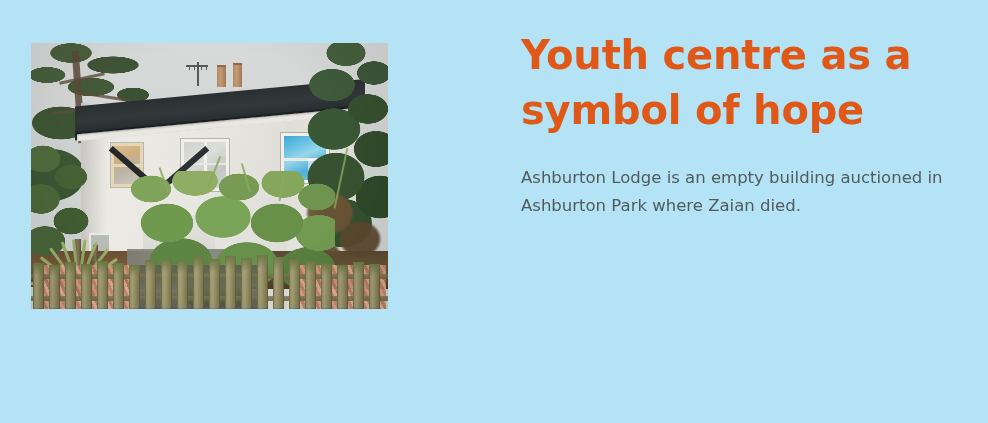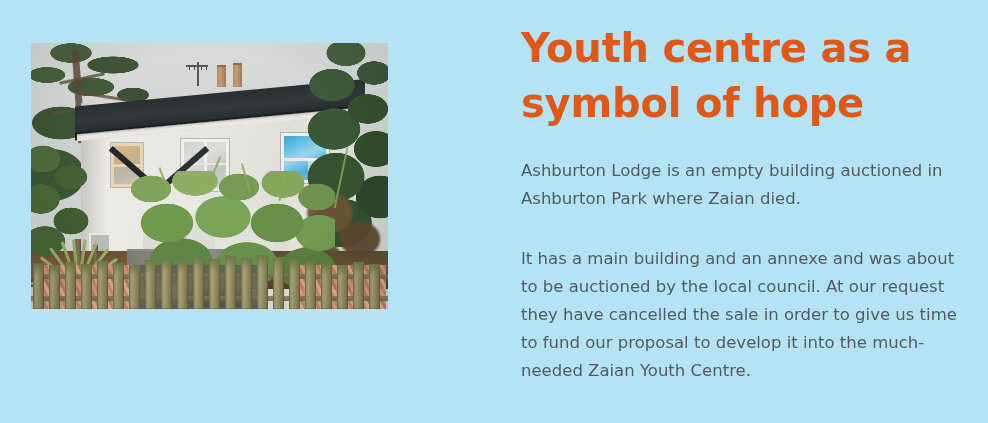--- a/index.html
+++ b/index.html
@@ -36,21 +36,21 @@
 
   #media-col {
     width: 521px;
     flex: 0 0 521px;
     padding: 43px 0 0 31px;
     box-sizing: border-box;
   }
 
   #text-col {
     flex: 1 1 auto;
-    padding: 21px 31px 0 0;
+    padding: 28px 31px 0 0;
     box-sizing: border-box;
     width: 467px;
   }
 
   
   #photo-figure {
     margin: 0;
     padding: 0;
     width: 357px;
     height: 266px;
@@ -593,17 +593,16 @@
 
           <div class="photo-soften"></div>
           <div class="photo-vignette"></div>
         </div>
       </figure>
     </div>
 
     <div id="text-col">
       <h2 id="headline">Youth centre as a symbol of hope</h2>
       <p class="body-copy first">Ashburton Lodge is an empty building auctioned in Ashburton Park where Zaian died.</p>
-      <p class="body-copy second">It has a main building and an annexe and was about to be auctioned by the local council. At our request they have cancelled the sale in order to give us time to fund our proposal to develop it into the much-needed Zaian Youth Centre.</p>
     </div>
 
   </div>
 </div>
 
 </body></html>

